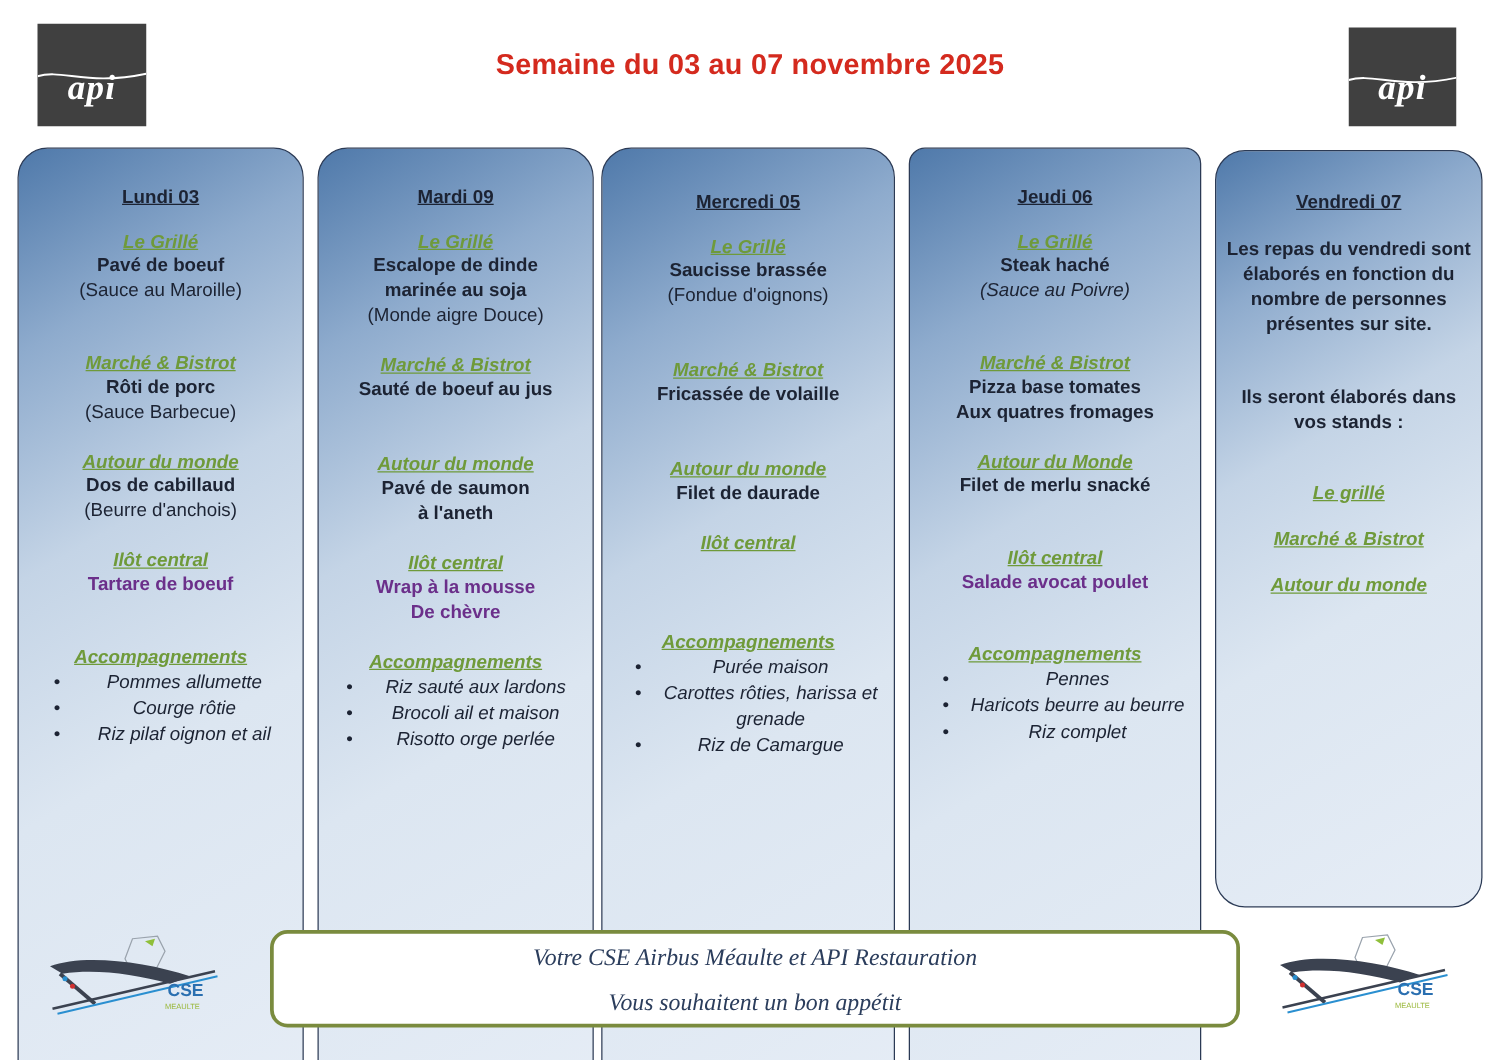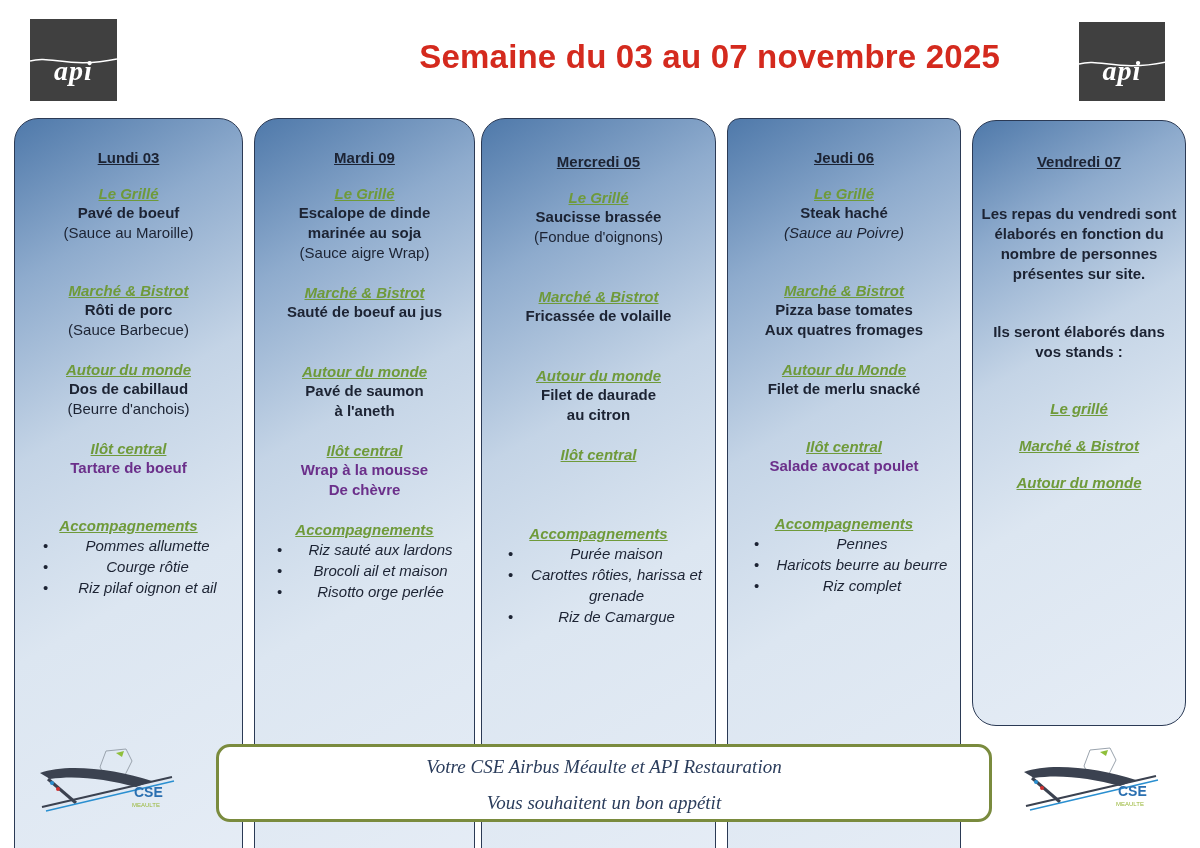--- a/index.html
+++ b/index.html
@@ -14,22 +14,22 @@
       position: absolute; left: 0; right: 0; top: 34px; height: 20px;
     }
     .logo-api .word {
       font-family: "Liberation Serif", serif; font-weight: bold; color: #ffffff;
       font-size: 28px; line-height: 1; margin-bottom: 16px; letter-spacing: 1px; position: relative;
     }
     #logo-left { left: 30px; top: 19px; }
     #logo-right { left: 1079px; top: 22px; width: 86px; height: 79px; }
 
     .page-title {
-      position: absolute; left: 200px; right: 200px; top: 38px; text-align: right;
-      font-family: "Liberation Sans", sans-serif; font-weight: bold; font-size: 33px;
+      position: absolute; left: 200px; right: 200px; top: 38px; text-align: center;
+      font-family: "Liberation Sans", sans-serif; font-weight: bold; font-size: 23px;
       color: #d42a1e; letter-spacing: 0.2px;
     }
 
     .card {
       position: absolute; top: 118px; height: 784px;
       border: 1.5px solid #2b3a55; border-radius: 24px;
       background: linear-gradient(150deg, #4f79aa 0%, #8eabcd 18%, #c4d4e6 38%, #dce6f1 60%, #e6edf6 100%);
       text-align: center; padding-top: 30px;
     }
     .day-title {
@@ -111,21 +111,21 @@
     </ul>
   </div>
 </div>
 
 <div class="card" style="left:254px; width:221px;">
   <span class="day-title">Mardi 09</span>
   <div class="section">
     <span class="stand">Le Grillé</span>
     <span class="dish">Escalope de dinde</span>
     <span class="dish">marinée au soja</span>
-    <span class="sauce">(Sauce aigre Wrap)</span>
+    <span class="sauce">(Monde aigre Douce)</span>
   </div>
   <div class="section" style="margin-bottom:40px;">
     <span class="stand">Marché &amp; Bistrot</span>
     <span class="dish">Sauté de boeuf au jus</span>
   </div>
   <div class="section">
     <span class="stand">Autour du monde</span>
     <span class="dish">Pavé de saumon</span>
     <span class="dish">à l'aneth</span>
   </div>
@@ -151,21 +151,20 @@
     <span class="dish">Saucisse brassée</span>
     <span class="sauce">(Fondue d'oignons)</span>
   </div>
   <div class="section" style="margin-bottom:40px;">
     <span class="stand">Marché &amp; Bistrot</span>
     <span class="dish">Fricassée de volaille</span>
   </div>
   <div class="section">
     <span class="stand">Autour du monde</span>
     <span class="dish">Filet de daurade</span>
-    <span class="dish">au citron</span>
   </div>
   <div class="section" style="margin-bottom:60px;">
     <span class="stand">Ilôt central</span>
   </div>
   <div class="section">
     <span class="stand">Accompagnements</span>
     <ul class="sides" style="padding-left:26px;">
       <li>Purée maison</li>
       <li>Carottes rôties, harissa et grenade</li>
       <li>Riz de Camargue</li>
@@ -197,21 +196,21 @@
     <span class="stand">Accompagnements</span>
     <ul class="sides" style="padding-left:26px;">
       <li>Pennes</li>
       <li>Haricots beurre au beurre</li>
       <li>Riz complet</li>
     </ul>
   </div>
 </div>
 
 <div class="card" style="left:972px; width:214px; top:120px; height:606px; padding-top:32px;">
-  <span class="day-title" style="margin-bottom:34px;">Vendredi 07</span>
+  <span class="day-title" style="margin-bottom:20px;">Vendredi 07</span>
   <p class="fri-text" style="margin-bottom:38px;">Les repas du vendredi sont élaborés en fonction du nombre de personnes présentes sur site.</p>
   <p class="fri-text" style="margin-bottom:38px;">Ils seront élaborés dans vos stands :</p>
   <span class="fri-stand">Le grillé</span>
   <span class="fri-stand">Marché &amp; Bistrot</span>
   <span class="fri-stand">Autour du monde</span>
 </div>
 
 <div class="cse-logo" id="cse-left">
   <svg width="140" height="70" viewBox="0 0 140 70">
     <path d="M70 8 L90 6 L96 18 L88 34 L70 36 L64 24 Z" fill="none" stroke="#9aa3ad" stroke-width="1"></path>

